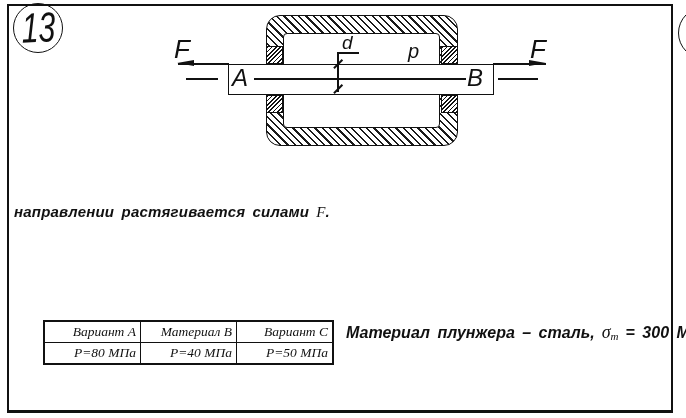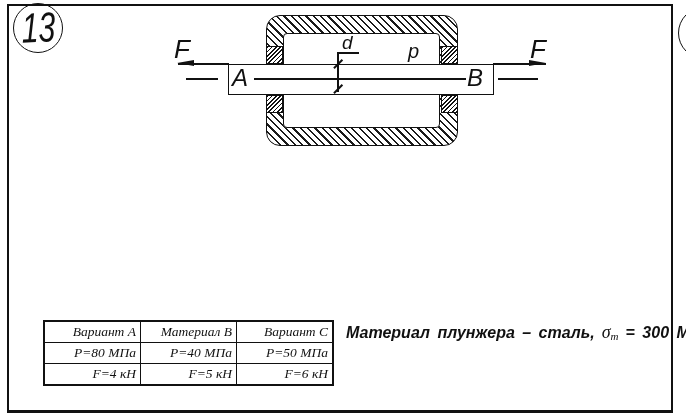--- a/index.html
+++ b/index.html
@@ -122,37 +122,33 @@
 <span class="flab" id="flab-r">F</span>
 
 <div class="hline" id="d-h"></div>
 <div class="vline" id="d-v"></div>
 <div class="tick" id="tick1"></div>
 <div class="tick" id="tick2"></div>
 <span class="abs" id="lab-d">d</span>
 <span class="abs" id="lab-p">p</span>
 
 <div class="abs" id="problem">
+  <div><span>направлении растягивается силами</span><span class="var gap">F</span><span>.</span></div>
 </div>
 
 <div class="abs" id="vtable">
   <table>
     <tbody>
         <tr>
       <td>Вариант A</td>
       <td>Материал B</td>
       <td>Вариант C</td>
     </tr>
     <tr>
       <td>P=80 МПа</td>
       <td>P=40 МПа</td>
       <td>P=50 МПа</td>
     </tr>
-    <tr>
-      <td>F=4 кН</td>
-      <td>F=5 кН</td>
-      <td>F=6 кН</td>
-    </tr>
   </tbody>
     </table>
 </div>
 
 <div class="abs" id="note"><span>Материал плунжера – сталь,</span><span class="sigma var gap">σ</span><span class="sig-sub var">т</span><span class="gap">= 300 МПа</span></div>
 
 </body></html>

